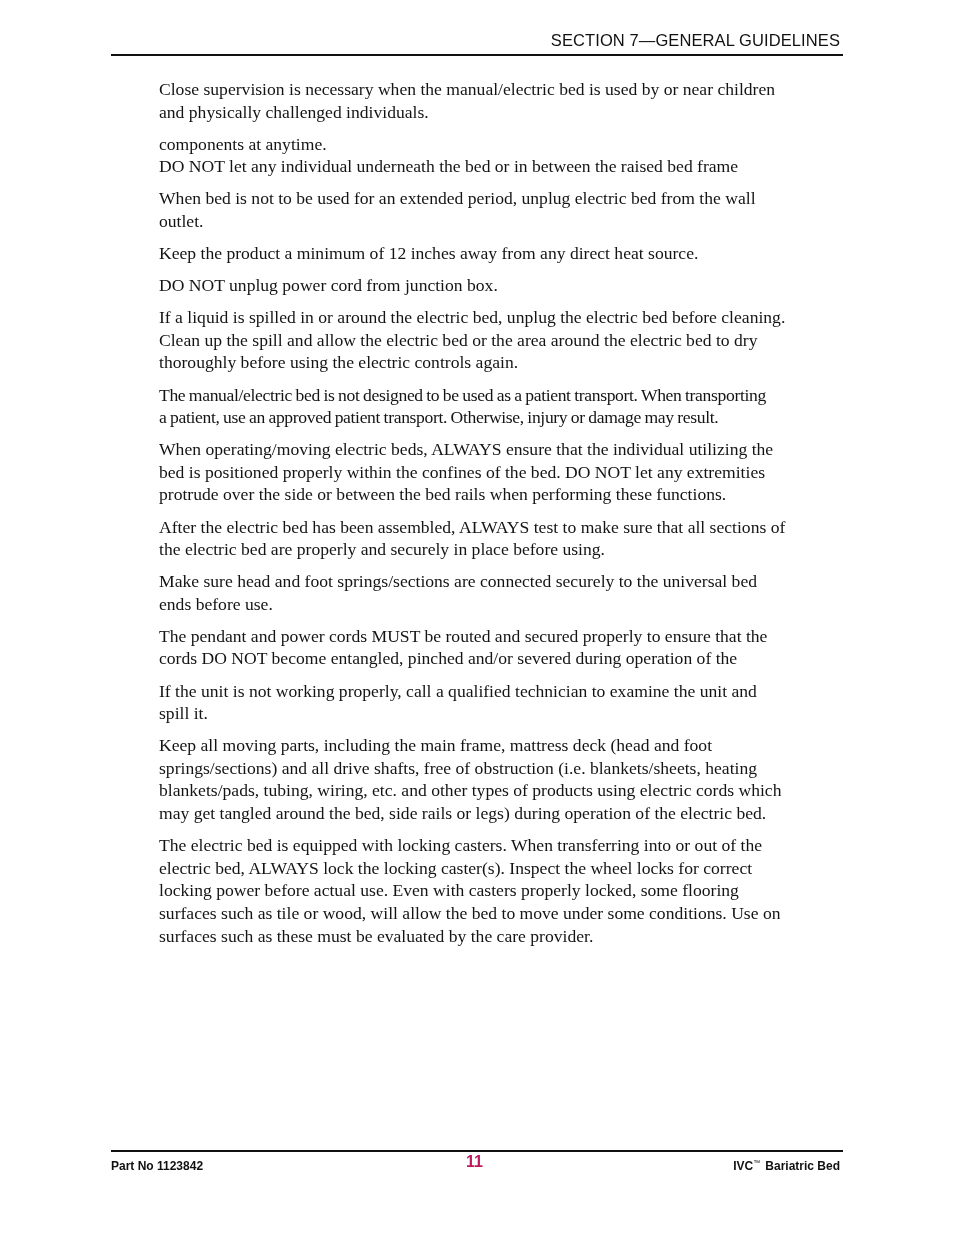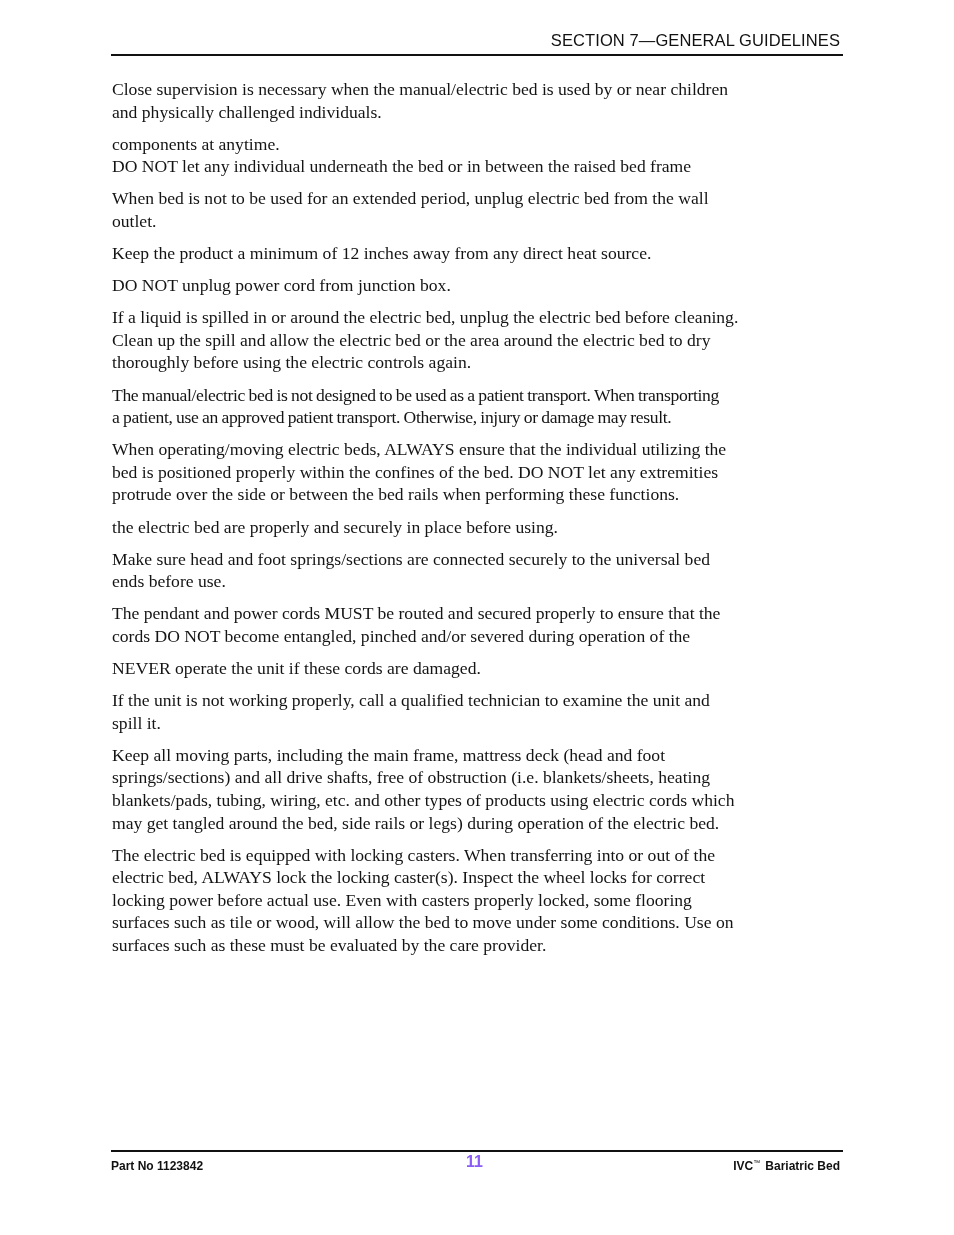--- a/index.html
+++ b/index.html
@@ -41,20 +41,21 @@
     .para {
       font-family: "Liberation Serif", serif;
       font-size: 17.6px;
       line-height: 22.6px;
       margin: 0 0 9.5px 0;
       color: #141414;
     }
     .para .line {
       display: block;
       white-space: nowrap;
+      margin-left: 47px;
     }
     .para.condensed {
       letter-spacing: -0.35px;
       word-spacing: -0.5px;
     }
     .footer-rule {
       position: absolute;
       left: 111px;
       width: 732px;
       top: 1150px;
@@ -72,21 +73,21 @@
       white-space: nowrap;
       text-align: center;
     }
     .footer-center {
       position: absolute;
       left: 466px;
       top: 1153px;
       font-family: "Liberation Sans", sans-serif;
       font-weight: bold;
       font-size: 16px;
-      color: #8b5cf6;
+      color: #be185d;
       white-space: nowrap;
     }
     .footer-right {
       position: absolute;
       right: 114px;
       top: 1159px;
       font-family: "Liberation Sans", sans-serif;
       font-weight: bold;
       font-size: 12px;
       color: #111;
@@ -132,32 +133,30 @@
   <p class="para condensed">
     <span class="line">The manual/electric bed is not designed to be used as a patient transport. When transporting</span>
     <span class="line">a patient, use an approved patient transport. Otherwise, injury or damage may result.</span>
   </p>
   <p class="para">
     <span class="line">When operating/moving electric beds, ALWAYS ensure that the individual utilizing the</span>
     <span class="line">bed is positioned properly within the confines of the bed. DO NOT let any extremities</span>
     <span class="line">protrude over the side or between the bed rails when performing these functions.</span>
   </p>
   <p class="para">
+    <span class="line">After the electric bed has been assembled, ALWAYS test to make sure that all sections of</span>
     <span class="line">the electric bed are properly and securely in place before using.</span>
   </p>
   <p class="para">
     <span class="line">Make sure head and foot springs/sections are connected securely to the universal bed</span>
     <span class="line">ends before use.</span>
   </p>
   <p class="para">
     <span class="line">The pendant and power cords MUST be routed and secured properly to ensure that the</span>
     <span class="line">cords DO NOT become entangled, pinched and/or severed during operation of the</span>
-  </p>
-  <p class="para">
-    <span class="line">NEVER operate the unit if these cords are damaged.</span>
   </p>
   <p class="para">
     <span class="line">If the unit is not working properly, call a qualified technician to examine the unit and</span>
     <span class="line">spill it.</span>
   </p>
   <p class="para">
     <span class="line">Keep all moving parts, including the main frame, mattress deck (head and foot</span>
     <span class="line">springs/sections) and all drive shafts, free of obstruction (i.e. blankets/sheets, heating</span>
     <span class="line">blankets/pads, tubing, wiring, etc. and other types of products using electric cords which</span>
     <span class="line">may get tangled around the bed, side rails or legs) during operation of the electric bed.</span>

